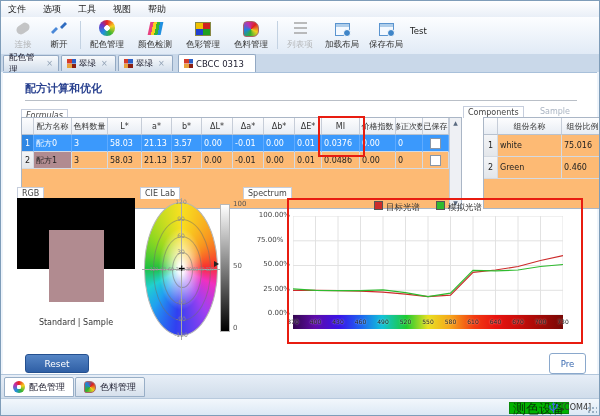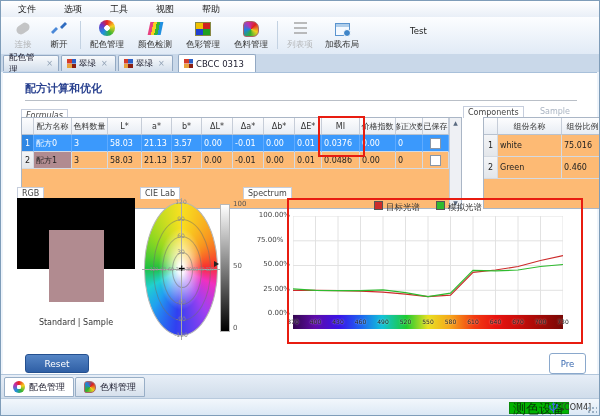--- a/index.html
+++ b/index.html
@@ -1,20 +1,20 @@
 <!DOCTYPE html>
 <html><head>
 <meta charset="utf-8">
 <style>
   html,body{margin:0;padding:0;background:#9db8d2;}
   .app{position:relative;width:600px;height:416px;font-family:"DejaVu Sans",sans-serif;
        background:#eef4fb;border:1px solid #7f9db9;box-sizing:border-box;overflow:hidden;}
   
   .menubar{position:absolute;top:0;left:0;right:0;height:16px;background:linear-gradient(#ffffff,#e9eff7);
-           border-bottom:1px solid #d3dfec;display:flex;align-items:center;gap:28px;padding-left:17px;
+           border-bottom:1px solid #d3dfec;display:flex;align-items:center;gap:17px;padding-left:7px;
            font-size:9px;color:#222;}
   .menu-item{cursor:default;}
   
   .toolbar{position:absolute;top:16px;left:0;right:0;height:37px;background:linear-gradient(#fcfdff,#e1ebf6);
            border-bottom:1px solid #c2d3e5;}
   .tbtn{position:absolute;top:2px;height:33px;display:flex;flex-direction:column;align-items:center;
         justify-content:space-between;font-size:8.5px;color:#333;padding:1px 2px;box-sizing:border-box;}
   .tbtn.disabled{color:#9aa4ad;filter:grayscale(1);opacity:.75;}
   .tsep{position:absolute;top:4px;height:28px;width:1px;background:#c3d2e2;}
   .ico{width:16px;height:16px;display:block;}
@@ -180,20 +180,24 @@
       <span>色料管理</span>
     </div>
     <div class="tsep" style="left:276px;"></div>
     <div class="tbtn disabled" style="left:281px;width:36px;">
       <span class="ico ico-list"></span>
       <span>列表项</span>
     </div>
     <div class="tbtn" style="left:320px;width:42px;">
       <span class="ico ico-layout"></span>
       <span>加载布局</span>
+    </div>
+    <div class="tbtn" style="left:364px;width:42px;">
+      <span class="ico ico-layout"></span>
+      <span>保存布局</span>
     </div>
     <span class="toolbar-extra">Test</span>
   </div>
 
   <div class="tabstrip">
     <div class="dtab" style="left:2px;width:56px;">
       <span>配色管理</span>
       <span class="tab-x">×</span>
     </div>
     <div class="dtab" style="left:60px;width:55px;">

